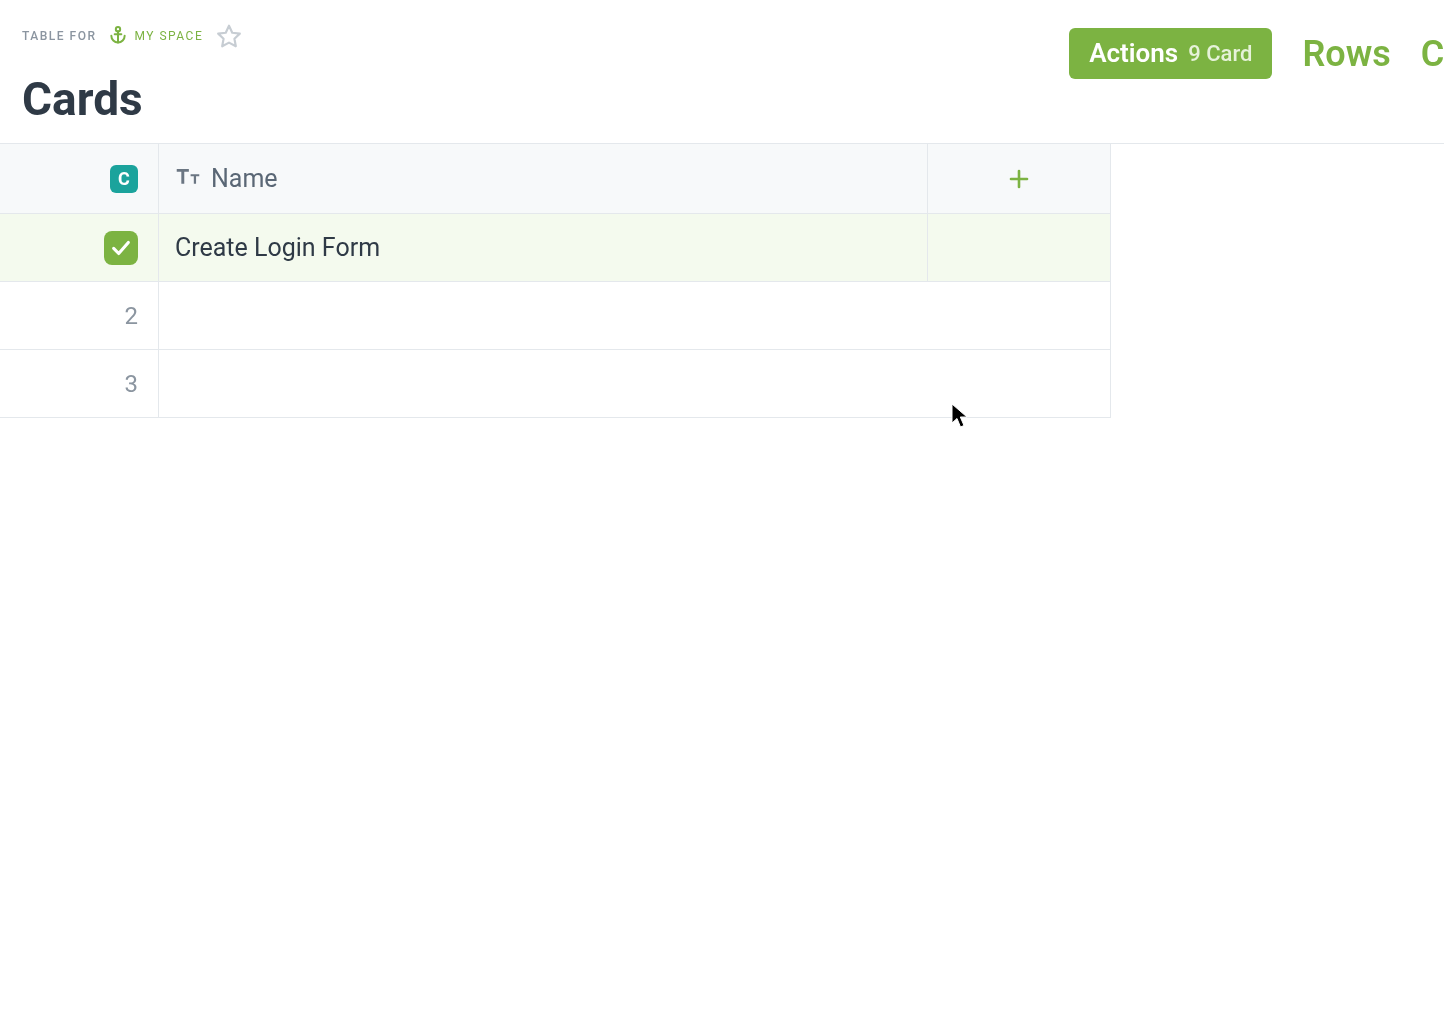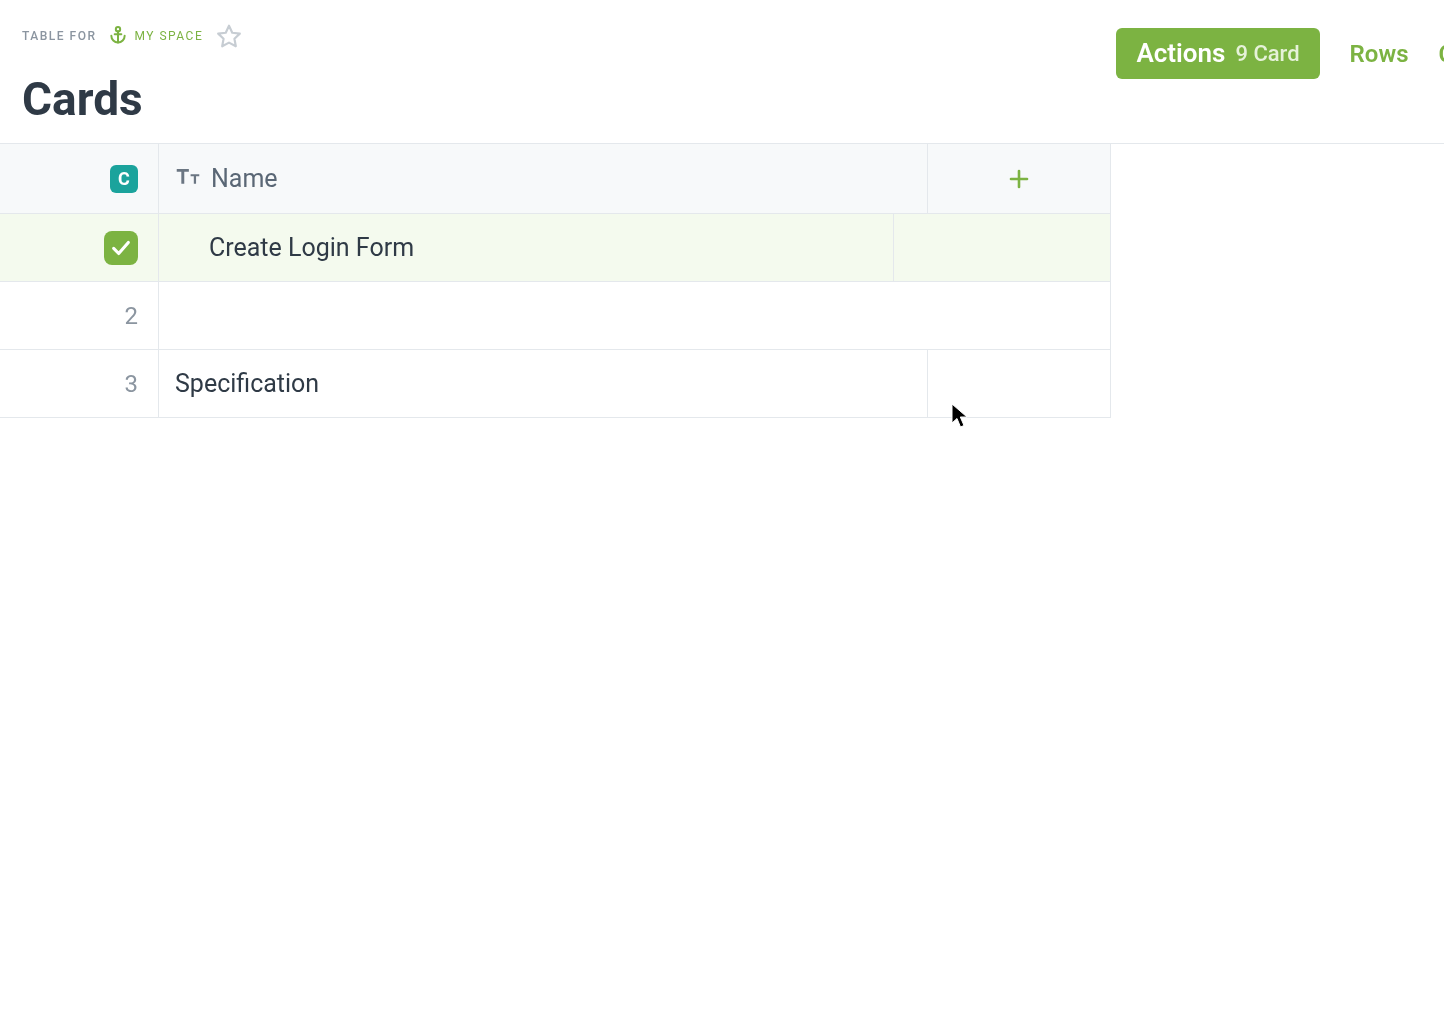--- a/index.html
+++ b/index.html
@@ -59,37 +59,37 @@
   .actions-btn{
     background:var(--green);
     border-radius:6px;
     padding:10px 20px 11px;
     display:inline-flex;align-items:center;gap:10px;
     cursor:pointer;font-weight:600;
   }
   .actions-label{color:#fff;font-size:26px;}
   .actions-count{color:#e6f2d9;font-size:22px;font-weight:500;}
   .toolbar-link{
-    color:var(--green);font-size:24px;font-weight:600;cursor:pointer;
+    color:var(--green);font-size:36px;font-weight:600;cursor:pointer;
     white-space:nowrap;
   }
   .toolbar-link.cut{margin-right:-30px;}
 
   
   .tbl{
     width:1111px;
     border-right:1px solid var(--border);
   }
   .tr{
     display:flex;align-items:stretch;
     border-bottom:1px solid var(--border);
     min-height:68px;
   }
   .tr.header-row{background:var(--header-row);min-height:70px;}
-  .tr.selected{background:var(--row-sel);gap:34px;}
+  .tr.selected{background:var(--row-sel);}
   .tr.addrow{background:#fff;}
 
   .cell-idx{
     width:159px;flex:0 0 159px;
     border-right:1px solid var(--border);
     display:flex;align-items:center;justify-content:flex-end;
     padding-right:20px;
     color:var(--text-muted);font-size:24px;
   }
   .cell-name{
@@ -215,23 +215,20 @@
     <div class="cell-idx">
       <span>2</span>
     </div>
     <div class="cell-extra"></div>
   </div>
 
   <div class="tr">
     <div class="cell-idx">
       <span>3</span>
     </div>
-    <div class="cell-name">
-      <span>Specification</span>
-    </div>
     <div class="cell-extra"></div>
   </div>
 
 
 </div>
 
 <svg class="cursor" viewBox="0 0 18 26">
   <path d="M1 1 L1 20 L6 15.5 L9.5 24 L13 22.5 L9.3 14 L16 14 Z" fill="#000" stroke="#fff" stroke-width="1"></path>
 </svg>
 

